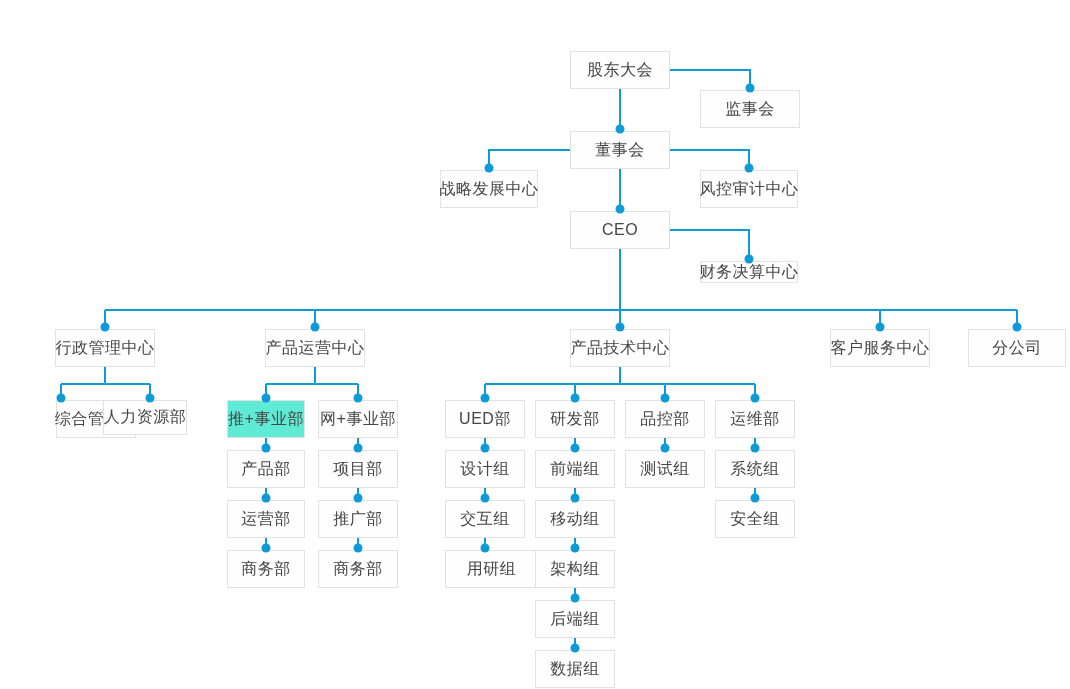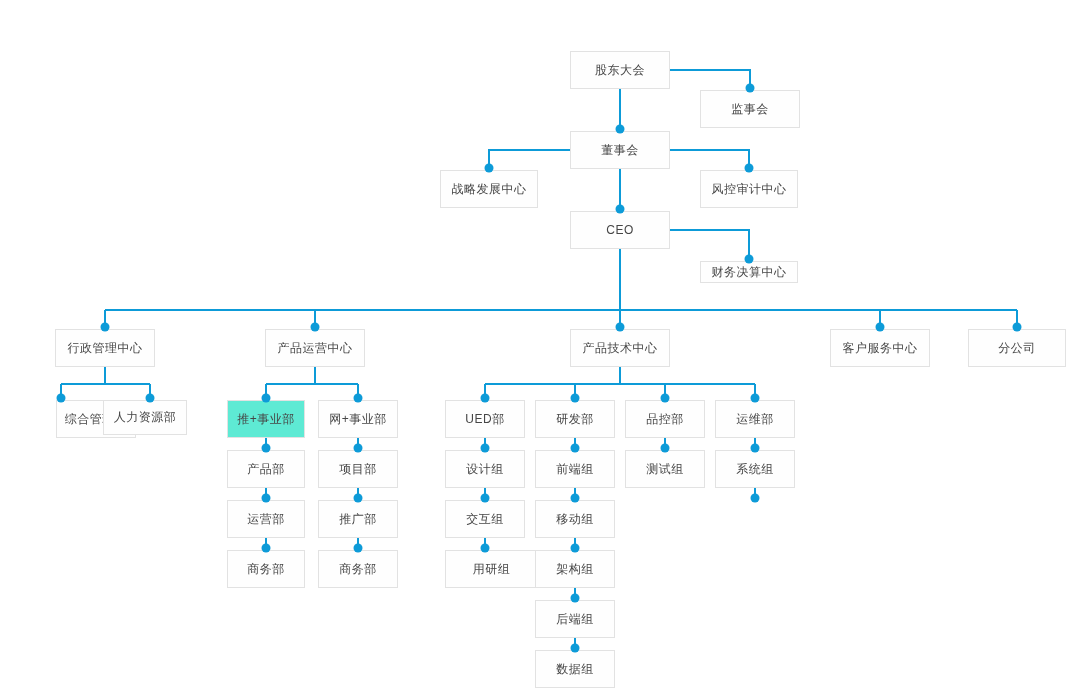--- a/index.html
+++ b/index.html
@@ -21,21 +21,21 @@
     width: 100%; height: 100%;
   }
   .org-node {
     position: absolute;
     box-sizing: border-box;
     background: #fefefe;
     border: 1px solid #e2e2e2;
     display: flex;
     align-items: center;
     justify-content: center;
-    font-size: 12px;
+    font-size: 16px;
     letter-spacing: 0.5px;
     color: #464646;
     white-space: nowrap;
     cursor: default;
   }
   .edges-svg {
     position: absolute;
     left: 0; top: 0;
     width: 100%; height: 100%;
     pointer-events: none;
@@ -71,20 +71,21 @@
       <div class="org-node" style="left: 445px; top: 400px; width: 80px; height: 38px; background: rgb(254, 254, 254); border-color: rgb(226, 226, 226); color: rgb(70, 70, 70);">UED部</div>
       <div class="org-node" style="left: 535px; top: 400px; width: 80px; height: 38px; background: rgb(254, 254, 254); border-color: rgb(226, 226, 226); color: rgb(70, 70, 70);">研发部</div>
       <div class="org-node" style="left: 625px; top: 400px; width: 80px; height: 38px; background: rgb(254, 254, 254); border-color: rgb(226, 226, 226); color: rgb(70, 70, 70);">品控部</div>
       <div class="org-node" style="left: 715px; top: 400px; width: 80px; height: 38px; background: rgb(254, 254, 254); border-color: rgb(226, 226, 226); color: rgb(70, 70, 70);">运维部</div>
       <div class="org-node" style="left: 445px; top: 450px; width: 80px; height: 38px; background: rgb(254, 254, 254); border-color: rgb(226, 226, 226); color: rgb(70, 70, 70);">设计组</div>
       <div class="org-node" style="left: 535px; top: 450px; width: 80px; height: 38px; background: rgb(254, 254, 254); border-color: rgb(226, 226, 226); color: rgb(70, 70, 70);">前端组</div>
       <div class="org-node" style="left: 625px; top: 450px; width: 80px; height: 38px; background: rgb(254, 254, 254); border-color: rgb(226, 226, 226); color: rgb(70, 70, 70);">测试组</div>
       <div class="org-node" style="left: 715px; top: 450px; width: 80px; height: 38px; background: rgb(254, 254, 254); border-color: rgb(226, 226, 226); color: rgb(70, 70, 70);">系统组</div>
       <div class="org-node" style="left: 445px; top: 500px; width: 80px; height: 38px; background: rgb(254, 254, 254); border-color: rgb(226, 226, 226); color: rgb(70, 70, 70);">交互组</div>
       <div class="org-node" style="left: 535px; top: 500px; width: 80px; height: 38px; background: rgb(254, 254, 254); border-color: rgb(226, 226, 226); color: rgb(70, 70, 70);">移动组</div>
+      <div class="org-node" style="left: 715px; top: 500px; width: 80px; height: 38px; background: rgb(254, 254, 254); border-color: rgb(226, 226, 226); color: rgb(70, 70, 70);">安全组</div>
       <div class="org-node" style="left: 445px; top: 550px; width: 93px; height: 38px; background: rgb(254, 254, 254); border-color: rgb(226, 226, 226); color: rgb(70, 70, 70);">用研组</div>
       <div class="org-node" style="left: 535px; top: 550px; width: 80px; height: 38px; background: rgb(254, 254, 254); border-color: rgb(226, 226, 226); color: rgb(70, 70, 70);">架构组</div>
       <div class="org-node" style="left: 535px; top: 600px; width: 80px; height: 38px; background: rgb(254, 254, 254); border-color: rgb(226, 226, 226); color: rgb(70, 70, 70);">后端组</div>
       <div class="org-node" style="left: 535px; top: 650px; width: 80px; height: 38px; background: rgb(254, 254, 254); border-color: rgb(226, 226, 226); color: rgb(70, 70, 70);">数据组</div>
     </div>
   <svg class="edges-svg" xmlns="http://www.w3.org/2000/svg" viewBox="0 0 1070 689" width="1070" height="689">
       <polyline points="670,70 750,70 750,90" fill="none" stroke="#0d9bd8" stroke-width="2"></polyline>
       <circle cx="750" cy="88" r="4.5" fill="#0d9bd8"></circle>
       <polyline points="620,89 620,131" fill="none" stroke="#0d9bd8" stroke-width="2"></polyline>
       <circle cx="620" cy="129" r="4.5" fill="#0d9bd8"></circle>

